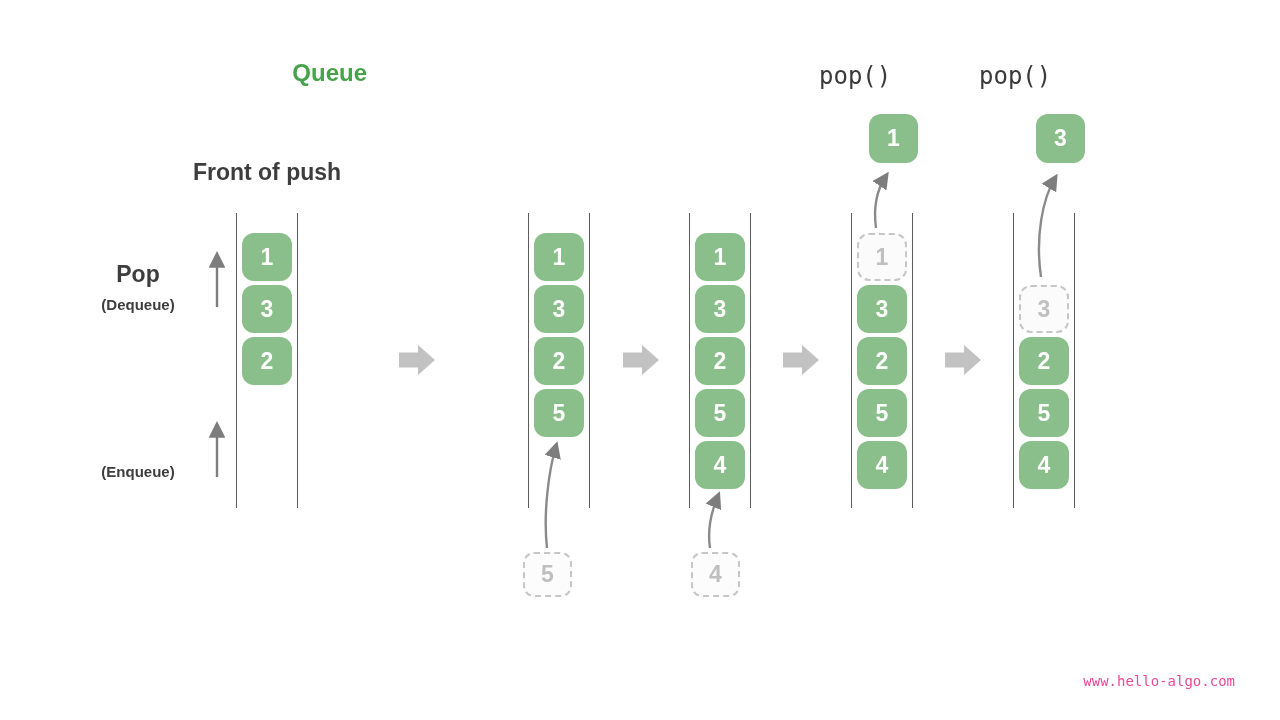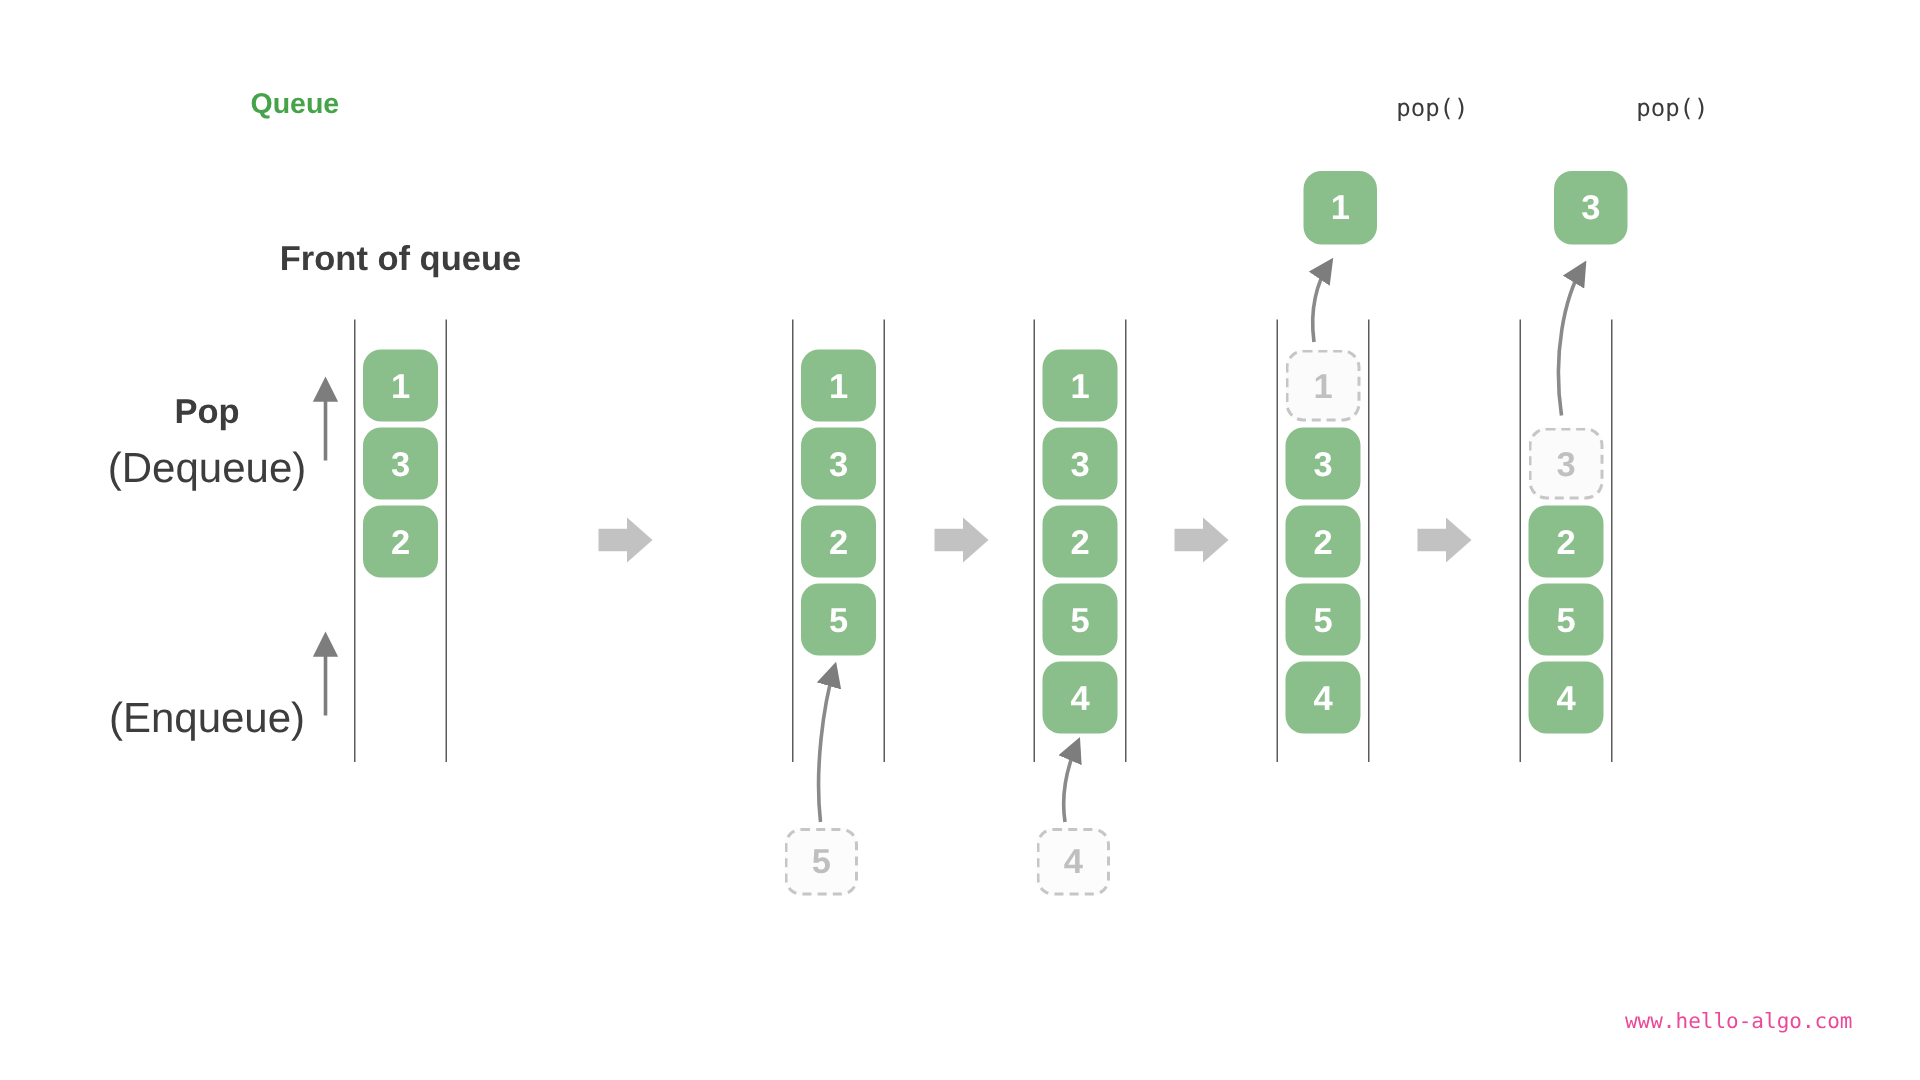--- a/index.html
+++ b/index.html
@@ -1,38 +1,38 @@
 <!DOCTYPE html>
 <html><head>
 <meta charset="utf-8">
 <style>
   html,body{margin:0;padding:0;background:#ffffff;}
   .canvas{position:relative;width:1280px;height:720px;background:#ffffff;overflow:hidden;
           font-family:"Liberation Sans",sans-serif;}
   .overlay{position:absolute;left:0;top:0;width:1280px;height:720px;pointer-events:none;}
 
-  .title{position:absolute;left:167px;top:59px;width:200px;text-align:left;
-         font-size:19px;font-weight:700;color:#47A34A;}
+  .title{position:absolute;left:167px;top:59px;width:200px;text-align:right;
+         font-size:24px;font-weight:700;color:#47A34A;}
   .side-label{position:absolute;width:200px;text-align:center;color:#3D3D3D;}
   .side-label.bold{font-size:23px;font-weight:700;}
-  .side-label.sub{font-size:28px;font-weight:400;}
+  .side-label.sub{font-size:15px;font-weight:700;}
 
   .tube{position:absolute;top:213px;height:295px;width:60px;
         border-left:1.6px solid #5C5C5C;border-right:1.6px solid #5C5C5C;}
 
   .box{position:absolute;width:50px;height:48px;border-radius:12px;background:#8ABE8A;
        color:#ffffff;font-size:23px;font-weight:700;
        display:flex;align-items:center;justify-content:center;box-sizing:border-box;}
   .box.ghost{background:#FBFBFB;border:2px dashed #C6C6C6;color:#C0C0C0;}
   .box.incoming{width:49px;height:45px;border-radius:11px;background:#FCFCFC;
        border:2px dashed #C6C6C6;color:#BFBFBF;}
   .box.popped{width:49px;height:49px;}
 
-  .op-label{position:absolute;width:160px;text-align:right;
-            font-family:"DejaVu Sans Mono",monospace;font-size:16px;color:#3A3A3A;}
+  .op-label{position:absolute;width:160px;text-align:left;
+            font-family:"DejaVu Sans Mono",monospace;font-size:24px;color:#3A3A3A;}
   .op-label .arg{color:#47A34A;font-weight:700;}
 
   .watermark{position:absolute;right:45px;top:673px;
              font-family:"DejaVu Sans Mono",monospace;font-size:14px;color:#ec4899;}
 </style>
 </head>
 <body>
 
 <div class="canvas">
 
@@ -52,21 +52,21 @@
     <polygon fill="#C2C2C2" points="945,352.5 964,352.5 964,345 981,360 964,375 964,367.5 945,367.5"></polygon>
 
     <path d="M547,548 C543,512 549,470 556,446" stroke="#8A8A8A" stroke-width="2.4" fill="none" marker-end="url(#ah)"></path>
     <path d="M710,548 C707,528 712,510 718,496" stroke="#8A8A8A" stroke-width="2.4" fill="none" marker-end="url(#ah)"></path>
 
     <path d="M876,228 C873,206 878,188 886,176" stroke="#8A8A8A" stroke-width="2.4" fill="none" marker-end="url(#ah)"></path>
     <path d="M1041,277 C1035,236 1043,198 1055,178" stroke="#8A8A8A" stroke-width="2.4" fill="none" marker-end="url(#ah)"></path>
   </svg>
 
   <div class="title">Queue</div>
-  <div class="side-label bold" style="left:167px;top:159px;">Front of queue</div>
+  <div class="side-label bold" style="left:167px;top:159px;">Front of push</div>
   <div class="side-label bold" style="left:38px;top:261px;">Pop</div>
   <div class="side-label sub" style="left:38px;top:296px;">(Dequeue)</div>
   <div class="side-label sub" style="left:38px;top:463px;">(Enqueue)</div>
 
   <div class="tube" style="left:236px;"></div>
   <div class="box" style="left:242px;top:233px;">1</div>
   <div class="box" style="left:242px;top:285px;">3</div>
   <div class="box" style="left:242px;top:337px;">2</div>
 
   <div class="tube" style="left:528px;"></div>

